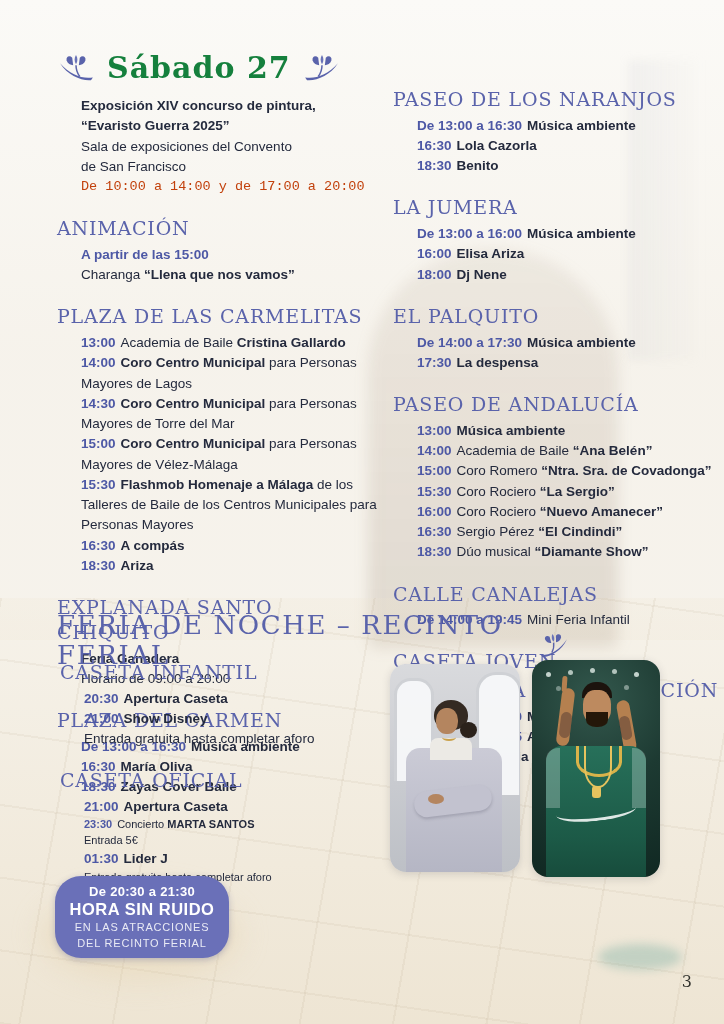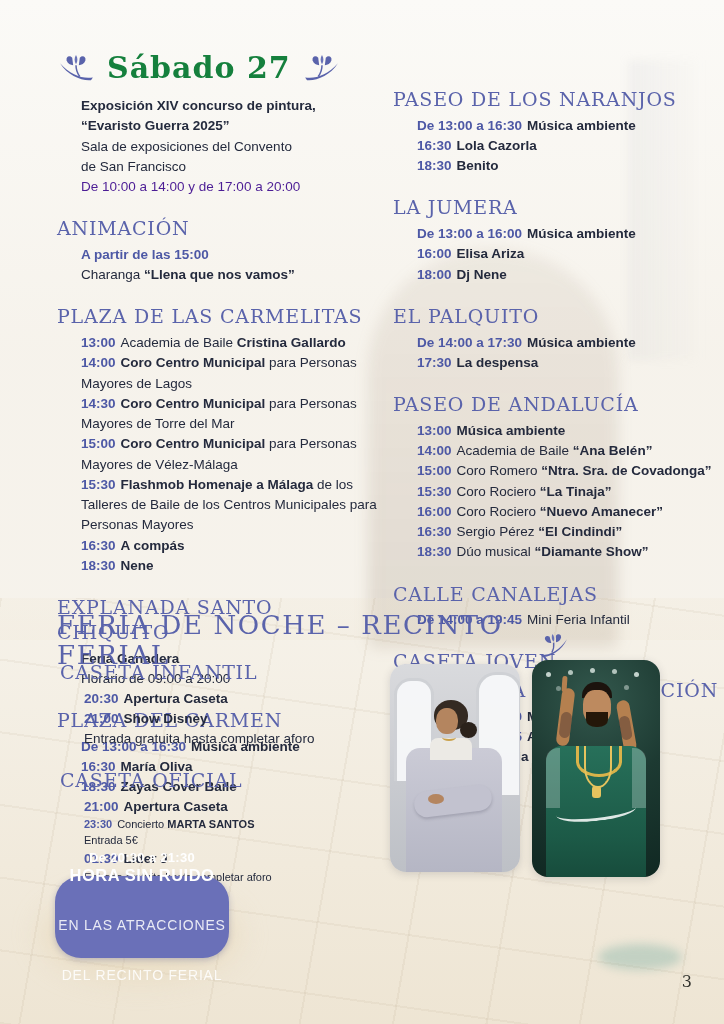--- a/index.html
+++ b/index.html
@@ -36,21 +36,21 @@
   .col-right { left:393px; top:87px;  width:330px; }
   .col-night { left:60px;  top:660px; width:334px; }
 
   .section { margin:0 0 19px 0; }
   .heading { font-family:"DejaVu Serif", serif; font-size:19px; line-height:1.3;
     color:#5a63ab; letter-spacing:.8px; margin:0 0 4px 0; font-weight:500; }
   .line { font-size:13.5px; line-height:1.5; color:#242a3d;padding-left:24px; }
   .line .time { color:#4d58a5; font-weight:700; margin-right:5px; }
   .line .b { font-weight:700; }
   .line.lg { font-size:11px; line-height:1.45; }
-  .line.muted { color:#4c1d95; }
+  .line.muted { color:#c2410c;font-family:Liberation Mono, monospace; }
 
   .night-heading { position:absolute; left:57px; top:610px; margin:0; width:560px;
     font-family:"DejaVu Serif", serif; font-size:26px; font-weight:500;
     letter-spacing:1.6px; color:#5a63ab; }
   .night-ornament { position:absolute; left:538px; top:632px; width:32px; height:26px;
     transform:rotate(-8deg); }
 
   .photo { position:absolute; border-radius:16px; overflow:hidden;
     box-shadow:0 2px 8px rgba(60,60,80,.18); }
   .photo * { position:absolute; }
@@ -88,21 +88,21 @@
   .pr-chain2 { left:52px; top:86px; width:24px; height:40px; border:2px solid #e6c35e; border-top:none; border-radius:0 0 50% 50%; }
   .pr-pend { left:60px; top:126px; width:9px; height:12px; background:#e6c35e; border-radius:3px; }
   .pr-scrawl { left:24px; top:142px; width:80px; height:16px; border-bottom:3px solid rgba(255,255,255,.85); border-radius:50%; transform:rotate(-6deg); }
 
   .badge { position:absolute; left:55px; top:876px; width:174px; height:82px;
     background:#6a70b8; border-radius:26px; color:#fff; text-align:center;
     display:flex; flex-direction:column; justify-content:center; gap:1px;
     box-shadow:0 2px 6px rgba(70,75,140,.3); }
   .badge-time  { font-size:13px; font-weight:700; letter-spacing:.3px; }
   .badge-title { font-size:16.5px; font-weight:700; letter-spacing:.5px; }
-  .badge-sub   { font-size:14px; letter-spacing:.8px; color:rgba(255,255,255,.85); text-transform:uppercase; line-height:1.35;margin-top:30px; }
+  .badge-sub   { font-size:11px; letter-spacing:.8px; color:rgba(255,255,255,.85); text-transform:uppercase; line-height:1.35; }
 
   .page-number { position:absolute; right:32px; top:972px;
     font-family:"DejaVu Serif", serif; font-size:16px; color:#33332e; }
 </style>
 </head>
 <body>
 
 <div class="page">
 
   <div class="bg-layer bg-wall"></div>
@@ -144,21 +144,21 @@
         <div class="line"><span>Charanga </span><span class="b">“Llena que nos vamos”</span></div>
       </div>
       <div class="section">
         <div class="heading">PLAZA DE LAS CARMELITAS</div>
         <div class="line"><span class="time">13:00</span><span>Academia de Baile </span><span class="b">Cristina Gallardo</span></div>
         <div class="line"><span class="time">14:00</span><span class="b">Coro Centro Municipal</span><span> para Personas Mayores de Lagos</span></div>
         <div class="line"><span class="time">14:30</span><span class="b">Coro Centro Municipal</span><span> para Personas Mayores de Torre del Mar</span></div>
         <div class="line"><span class="time">15:00</span><span class="b">Coro Centro Municipal</span><span> para Personas Mayores de Vélez-Málaga</span></div>
         <div class="line"><span class="time">15:30</span><span class="b">Flashmob Homenaje a Málaga</span><span> de los Talleres de Baile de los Centros Municipales para Personas Mayores</span></div>
         <div class="line"><span class="time">16:30</span><span class="b">A compás</span></div>
-        <div class="line"><span class="time">18:30</span><span class="b">Nene</span></div>
+        <div class="line"><span class="time">18:30</span><span class="b">Ariza</span></div>
       </div>
       <div class="section">
         <div class="heading">EXPLANADA SANTO CHIQUITO</div>
         <div class="line"><span class="b">Feria Ganadera</span></div>
         <div class="line"><span>Horario de 09:00 a 20:00</span></div>
       </div>
       <div class="section">
         <div class="heading">PLAZA DEL CARMEN</div>
         <div class="line"><span class="time">De 13:00 a 16:30</span><span class="b">Música ambiente</span></div>
         <div class="line"><span class="time">16:30</span><span class="b">María Oliva</span></div>
@@ -181,21 +181,21 @@
       <div class="section">
         <div class="heading">EL PALQUITO</div>
         <div class="line"><span class="time">De 14:00 a 17:30</span><span class="b">Música ambiente</span></div>
         <div class="line"><span class="time">17:30</span><span class="b">La despensa</span></div>
       </div>
       <div class="section">
         <div class="heading">PASEO DE ANDALUCÍA</div>
         <div class="line"><span class="time">13:00</span><span class="b">Música ambiente</span></div>
         <div class="line"><span class="time">14:00</span><span>Academia de Baile </span><span class="b">“Ana Belén”</span></div>
         <div class="line"><span class="time">15:00</span><span>Coro Romero </span><span class="b">“Ntra. Sra. de Covadonga”</span></div>
-        <div class="line"><span class="time">15:30</span><span>Coro Rociero </span><span class="b">“La Tinaja”</span></div>
+        <div class="line"><span class="time">15:30</span><span>Coro Rociero </span><span class="b">“La Sergio”</span></div>
         <div class="line"><span class="time">16:00</span><span>Coro Rociero </span><span class="b">“Nuevo Amanecer”</span></div>
         <div class="line"><span class="time">16:30</span><span>Sergio Pérez </span><span class="b">“El Cindindi”</span></div>
         <div class="line"><span class="time">18:30</span><span>Dúo musical </span><span class="b">“Diamante Show”</span></div>
       </div>
       <div class="section">
         <div class="heading">CALLE CANALEJAS</div>
         <div class="line"><span class="time">De 14:00 a 19:45</span><span>Mini Feria Infantil</span></div>
       </div>
       <div class="section">
         <div class="heading">CASETA JOVEN</div>

